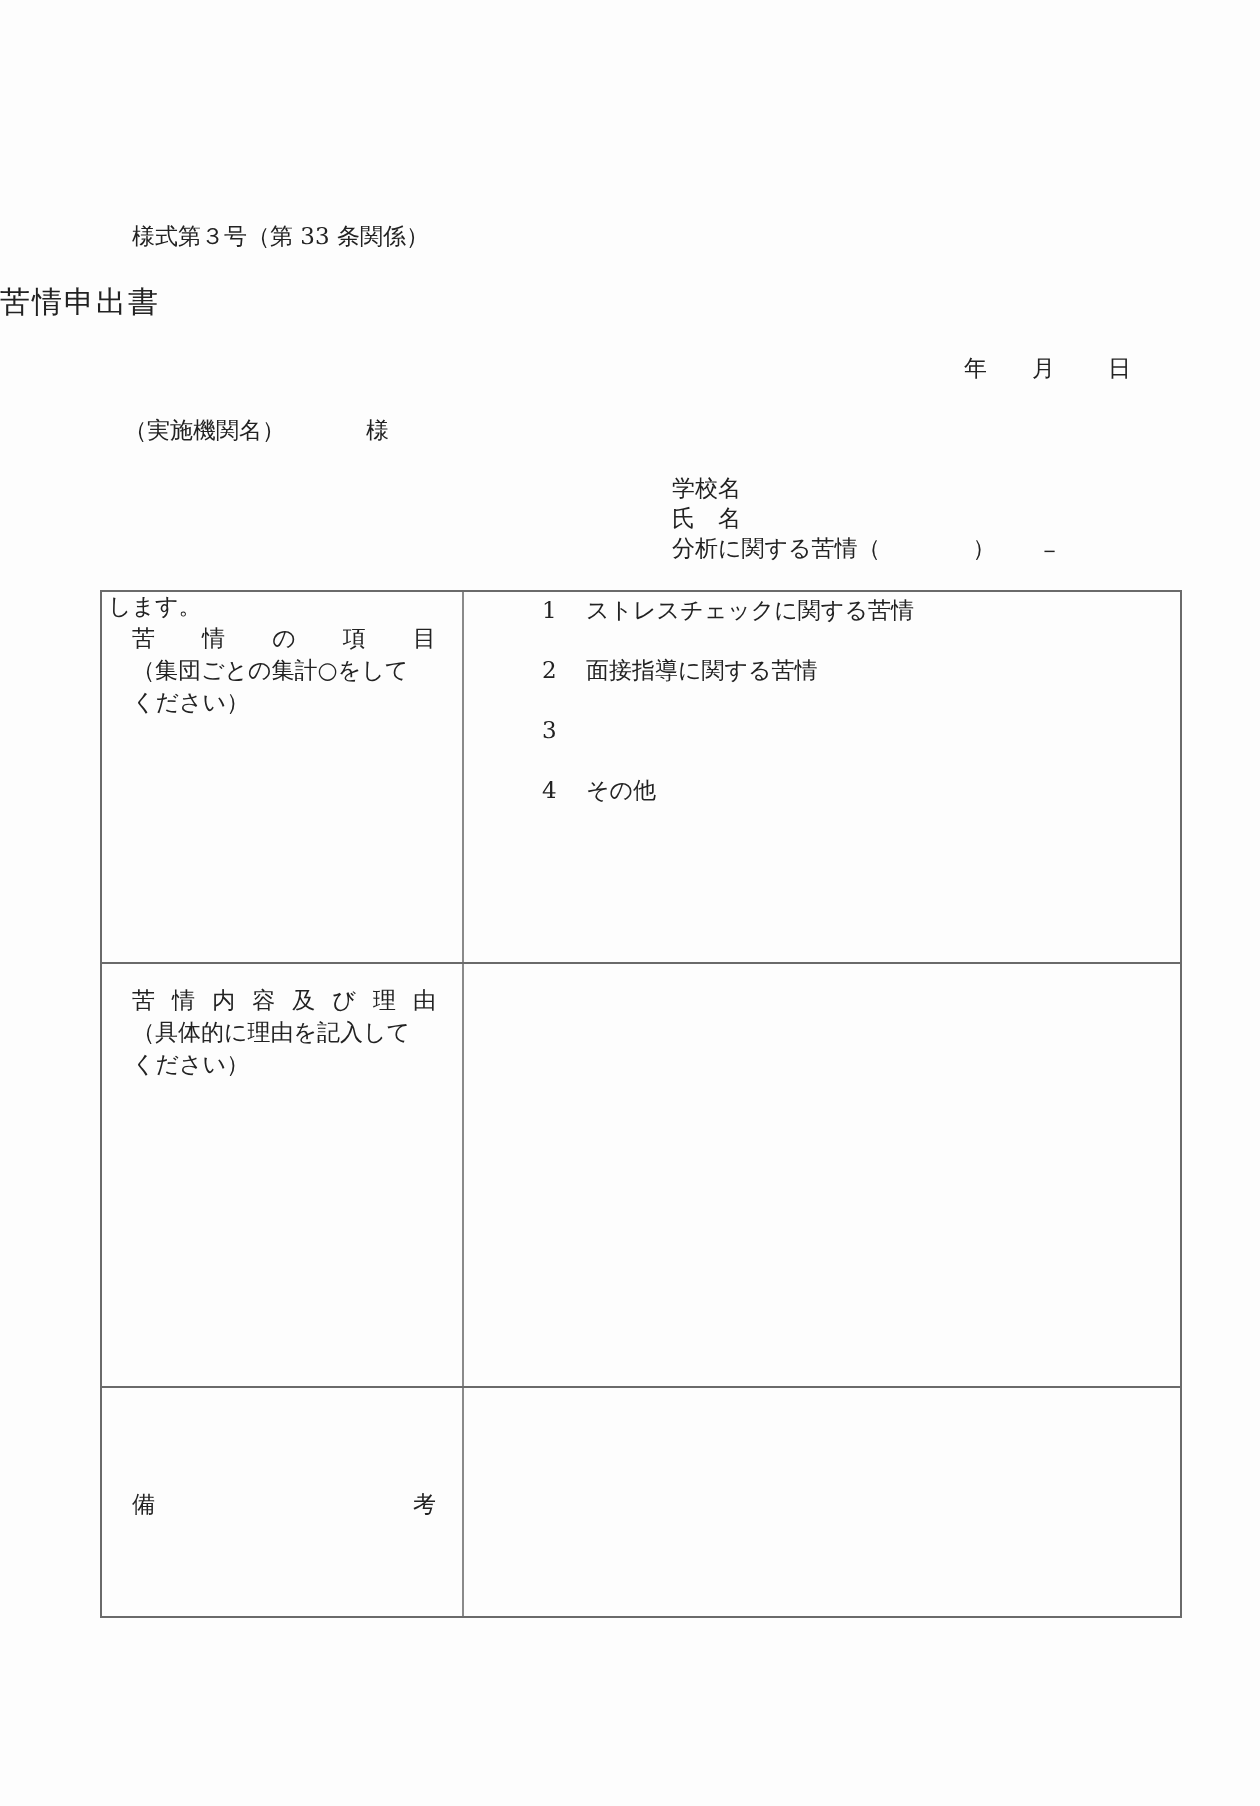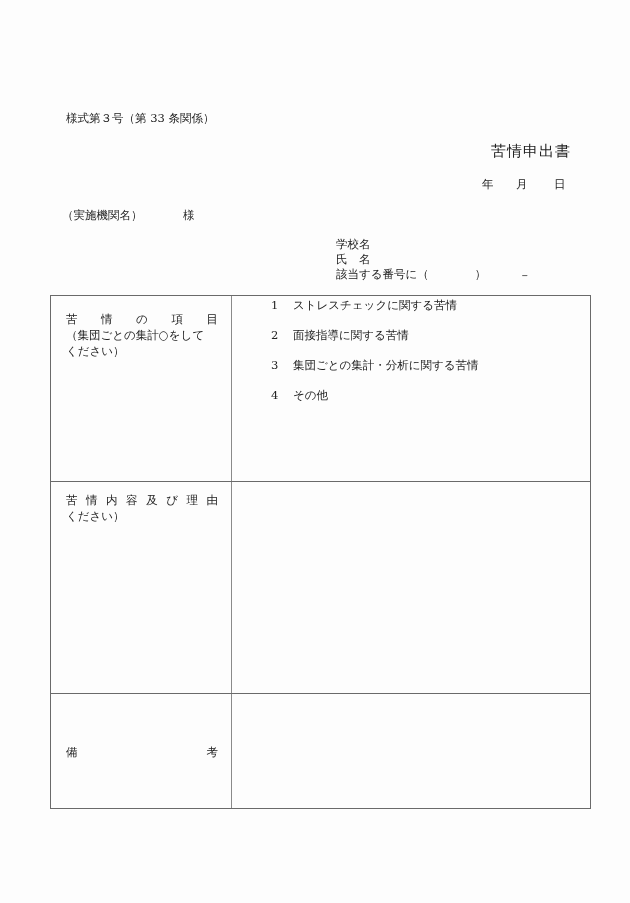--- a/index.html
+++ b/index.html
@@ -11,21 +11,21 @@
     width: 630px;
     height: 903px;
     position: relative;
     overflow: hidden;
     font-family: "DejaVu Serif", "Liberation Serif", serif;
     color: #222;
     font-size: 11.5px;
   }
   .abs { position: absolute; white-space: nowrap; margin-top: 32px; }
   .form-no { left: 66px; top: 79px; }
-  .title { left: 0; width: 571px; text-align: right; top: 110px; font-size: 15px; letter-spacing: 1px; }
+  .title { left: 0; width: 571px; text-align: left; top: 110px; font-size: 15px; letter-spacing: 1px; }
   .date { top: 145px; }
   .date-y { left: 482px; }
   .date-m { left: 516px; }
   .date-d { left: 554px; }
   .addressee { left: 62px; top: 176px; }
   .sama { left: 183px; top: 176px; }
   .applicant { left: 336px; top: 205px; line-height: 15px; }
   .applicant div { height: 15px; }
   .phone-dash { left: 519px; top: 236px; }
   .statement { left: 66px; top: 264px; width: 510px; line-height: 15px; white-space: normal; text-indent: 0; }
@@ -62,25 +62,26 @@
 <div class="abs date date-y">年</div>
 <div class="abs date date-m">月</div>
 <div class="abs date date-d">日</div>
 
 <div class="abs addressee">（実施機関名）</div>
 <div class="abs sama">様</div>
 
 <div class="abs applicant">
   <div>学校名</div>
   <div>氏　名</div>
-  <div>該当する番号に（　　　　）</div>
+  <div>分析に関する苦情（　　　　）</div>
 </div>
 <div class="abs phone-dash">－</div>
 
 <div class="abs statement">
+  <span class="l2">します。</span>
 </div>
 
 <div class="table">
   <div class="vline"></div>
   <div class="hline r1"></div>
   <div class="hline r2"></div>
 
   <div class="label-cell label-row1">
     <div class="spread">
       <span>苦</span>
@@ -96,39 +97,39 @@
     <div class="option">
       <span class="num">1</span>
       <span>ストレスチェックに関する苦情</span>
     </div>
     <div class="option">
       <span class="num">2</span>
       <span>面接指導に関する苦情</span>
     </div>
     <div class="option">
       <span class="num">3</span>
-      <span>集団ごとの集計・分析に関する苦情</span>
     </div>
     <div class="option">
       <span class="num">4</span>
       <span>その他</span>
     </div>
   </div>
 
   <div class="label-cell label-row2">
     <div class="spread">
       <span>苦</span>
       <span>情</span>
       <span>内</span>
       <span>容</span>
       <span>及</span>
       <span>び</span>
       <span>理</span>
       <span>由</span>
     </div>
+    <div>（具体的に理由を記入して</div>
     <div>ください）</div>
   </div>
   <div style="position:absolute; left:181px; top:186px; right:0; height:211px;"></div>
 
   <div class="label-cell label-row3">
     <div class="spread">
       <span>備</span>
       <span>考</span>
     </div>
   </div>

